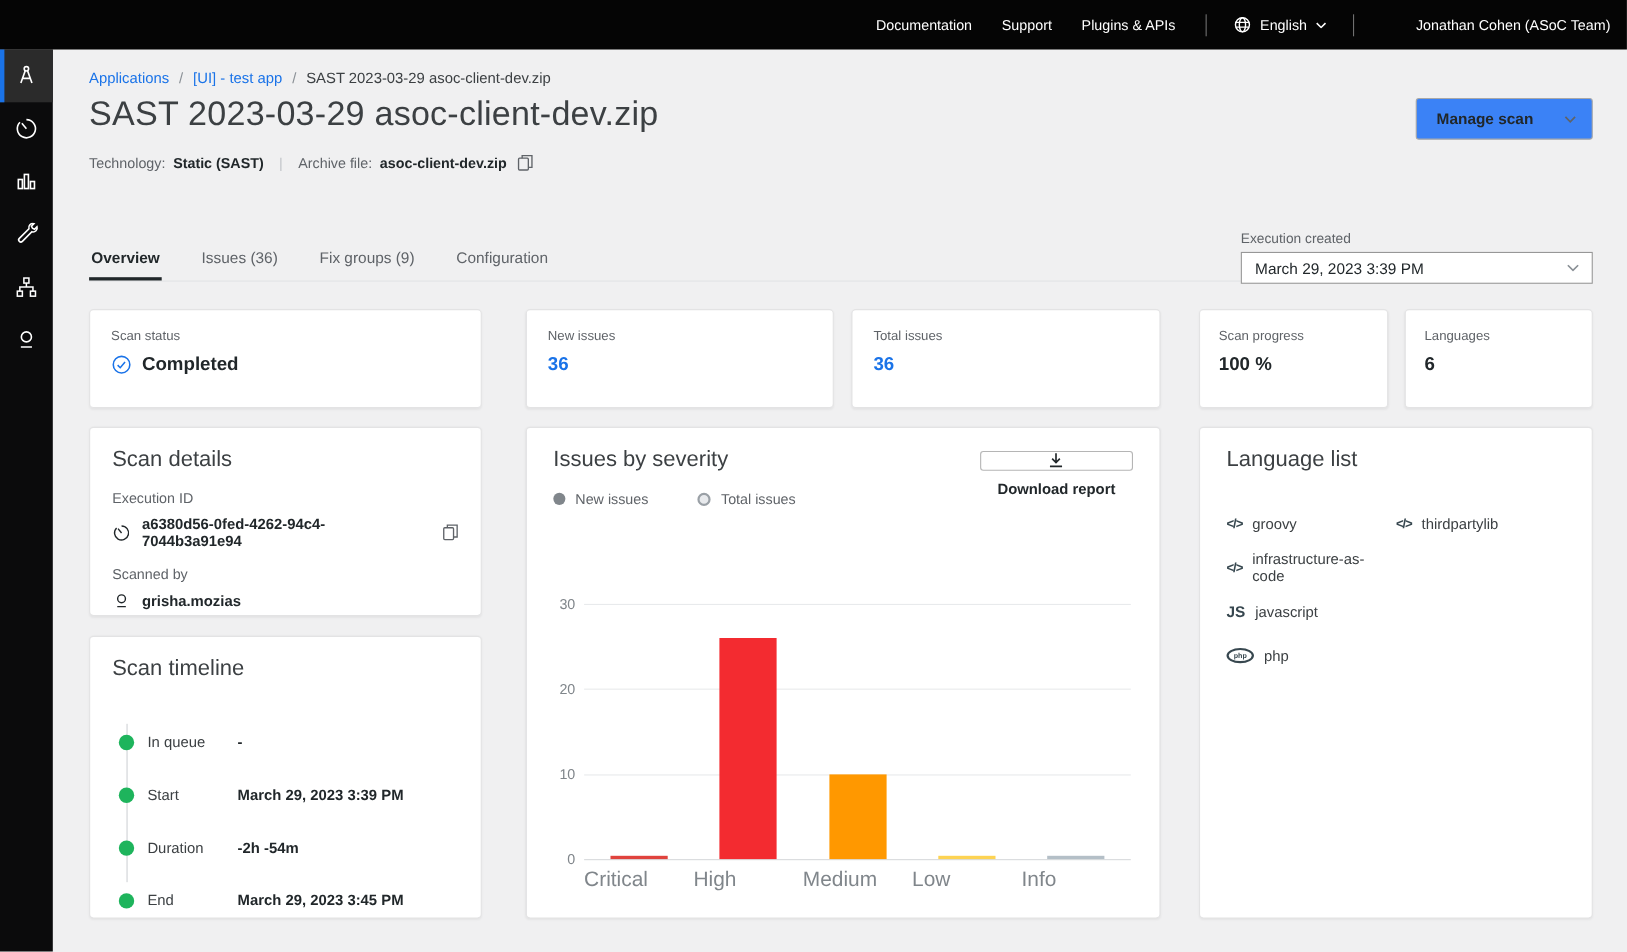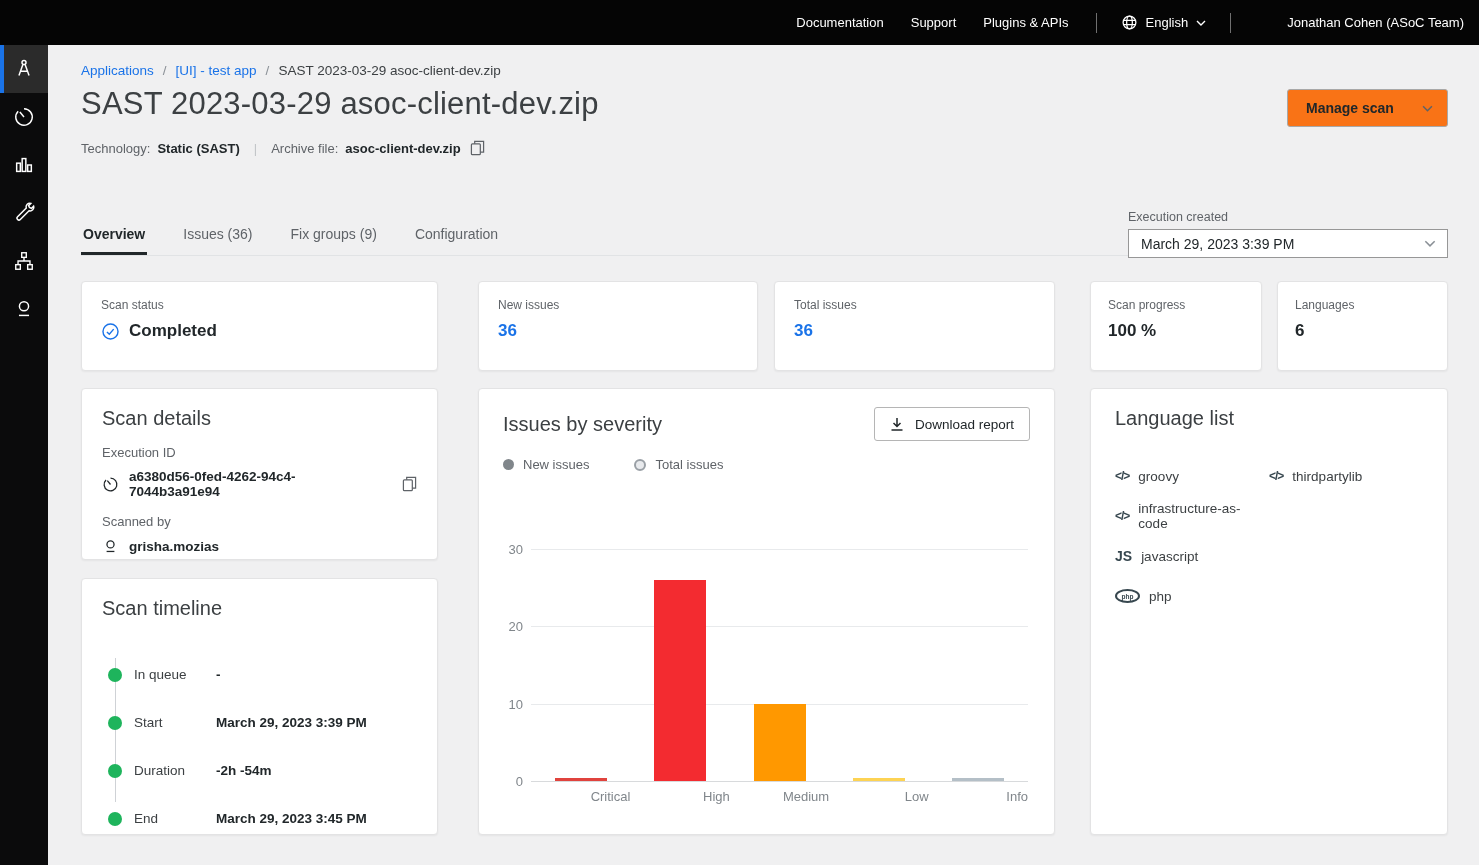--- a/index.html
+++ b/index.html
@@ -38,21 +38,21 @@
   .main {
     position:absolute; left:48px; top:45px; width:1431px; height:820px;
     padding:18px 31px 0 33px;
   }
   .breadcrumb { font-size:13.5px; color:#8a9096; display:flex; gap:9px; }
   .crumb-link { color:#1a73e8; cursor:pointer; }
   .crumb-current { color:#3c4043; }
   .title-row { display:flex; justify-content:space-between; align-items:flex-start; margin-top:8px; }
   .page-title { font-size:31px; font-weight:400; color:#3c4043; letter-spacing:.2px; }
   .manage-btn {
-    margin-top:3px; height:38px; min-width:161px; background:#f97316;
+    margin-top:3px; height:38px; min-width:161px; background:#3b82f6;
     border:1px solid #a8a8a8; border-radius:3px;
     display:flex; align-items:center; justify-content:space-between;
     padding:0 14px 0 18px; gap:16px;
     font-size:14px; font-weight:700; color:#21272a; cursor:pointer;
   }
   .tech-row { display:flex; align-items:center; margin-top:13px; font-size:13px; color:#5f6368; }
   .tech-row .lbl { margin-right:7px; }
   .tech-row .val { font-weight:700; color:#21272a; }
   .tech-sep { color:#c2c5c8; margin:0 14px; }
   .copy-btn { margin-left:9px; color:#5f6368; cursor:pointer; }
@@ -91,36 +91,36 @@
   .timeline { margin-top:14px; position:relative; margin-left:6px; }
   .timeline::before { content:""; position:absolute; left:6.5px; top:24px; bottom:24px; width:1px; background:#cfd2d6; }
   .tl-item { display:flex; align-items:flex-end; height:48px; position:relative; }
   .tl-dot { width:14px; height:14px; border-radius:50%; background:#1eb45c; position:relative; z-index:1; flex:none; }
   .tl-label { margin-left:12px; width:82px; font-size:13.5px; color:#3c4043; }
   .tl-value { font-size:13.5px; font-weight:700; color:#21272a; }
   
   .chart-card { height:447px; padding:18px 24px; margin-top:17px; position:relative; }
   .chart-header { display:flex; justify-content:space-between; align-items:center; }
   .download-btn {
-    height:34px; background:#fff; border:1px solid #b5b5b5; border-radius:3px;
+    height:18px; background:#fff; border:1px solid #b5b5b5; border-radius:3px;
     display:flex; align-items:center; gap:11px; padding:0 15px;
-    font-size:13.5px; font-weight:400; color:#21272a; cursor:pointer;
+    font-size:13.5px; font-weight:700; color:#21272a; cursor:pointer;flex-direction:column;
   }
   .legend { display:flex; gap:45px; align-items:center; margin-top:16px; }
   .legend-item { display:flex; align-items:center; gap:9px; font-size:13px; color:#5f6368; cursor:pointer; }
   .legend-dot-filled { width:11px; height:11px; border-radius:50%; background:#80868b; }
   .legend-dot-ring { width:12px; height:12px; border-radius:50%; border:2px solid #9aa0a6; background:#e8eaed; }
   .plot-wrap { position:absolute; left:52px; right:26px; top:160px; }
   .plot { position:relative; height:232px; }
   .gridline { position:absolute; left:0; right:0; height:1px; background:#e8eaec; }
   .gridline.zero { background:#d8dadc; }
   .ytick { position:absolute; left:-38px; width:30px; text-align:right; font-size:13px; color:#80868b; transform:translateY(-50%); }
   .bar { position:absolute; bottom:0; width:52px; }
   .cat-row { position:relative; height:20px; margin-top:8px; }
-  .cat-label { position:absolute; top:0; text-align:right; font-size:13px; color:#80868b; }
+  .cat-label { position:absolute; top:0; text-align:left; font-size:19px; color:#80868b; }
   
   .lang-card { height:447px; padding:18px 24px; margin-top:17px; }
   .lang-grid { display:flex; margin-top:26px; }
   .lang-col { width:50%; }
   .lang-item { display:flex; align-items:center; gap:9px; height:40px; font-size:13.5px; color:#3c4043; }
   .code-glyph { font-size:12px; font-weight:700; color:#37474f; letter-spacing:-1px; }
   .js-glyph { font-size:14px; font-weight:700; color:#37474f; }
   .ts-glyph { width:17px; height:17px; border:1.5px solid #37474f; color:#37474f; font-size:9px; font-weight:700; display:flex; align-items:center; justify-content:center; }
   .php-glyph { width:25px; height:14px; border:2px solid #37474f; border-radius:50%; color:#37474f; font-size:6.5px; font-weight:700; display:flex; align-items:center; justify-content:center; }
   svg { display:block; }

